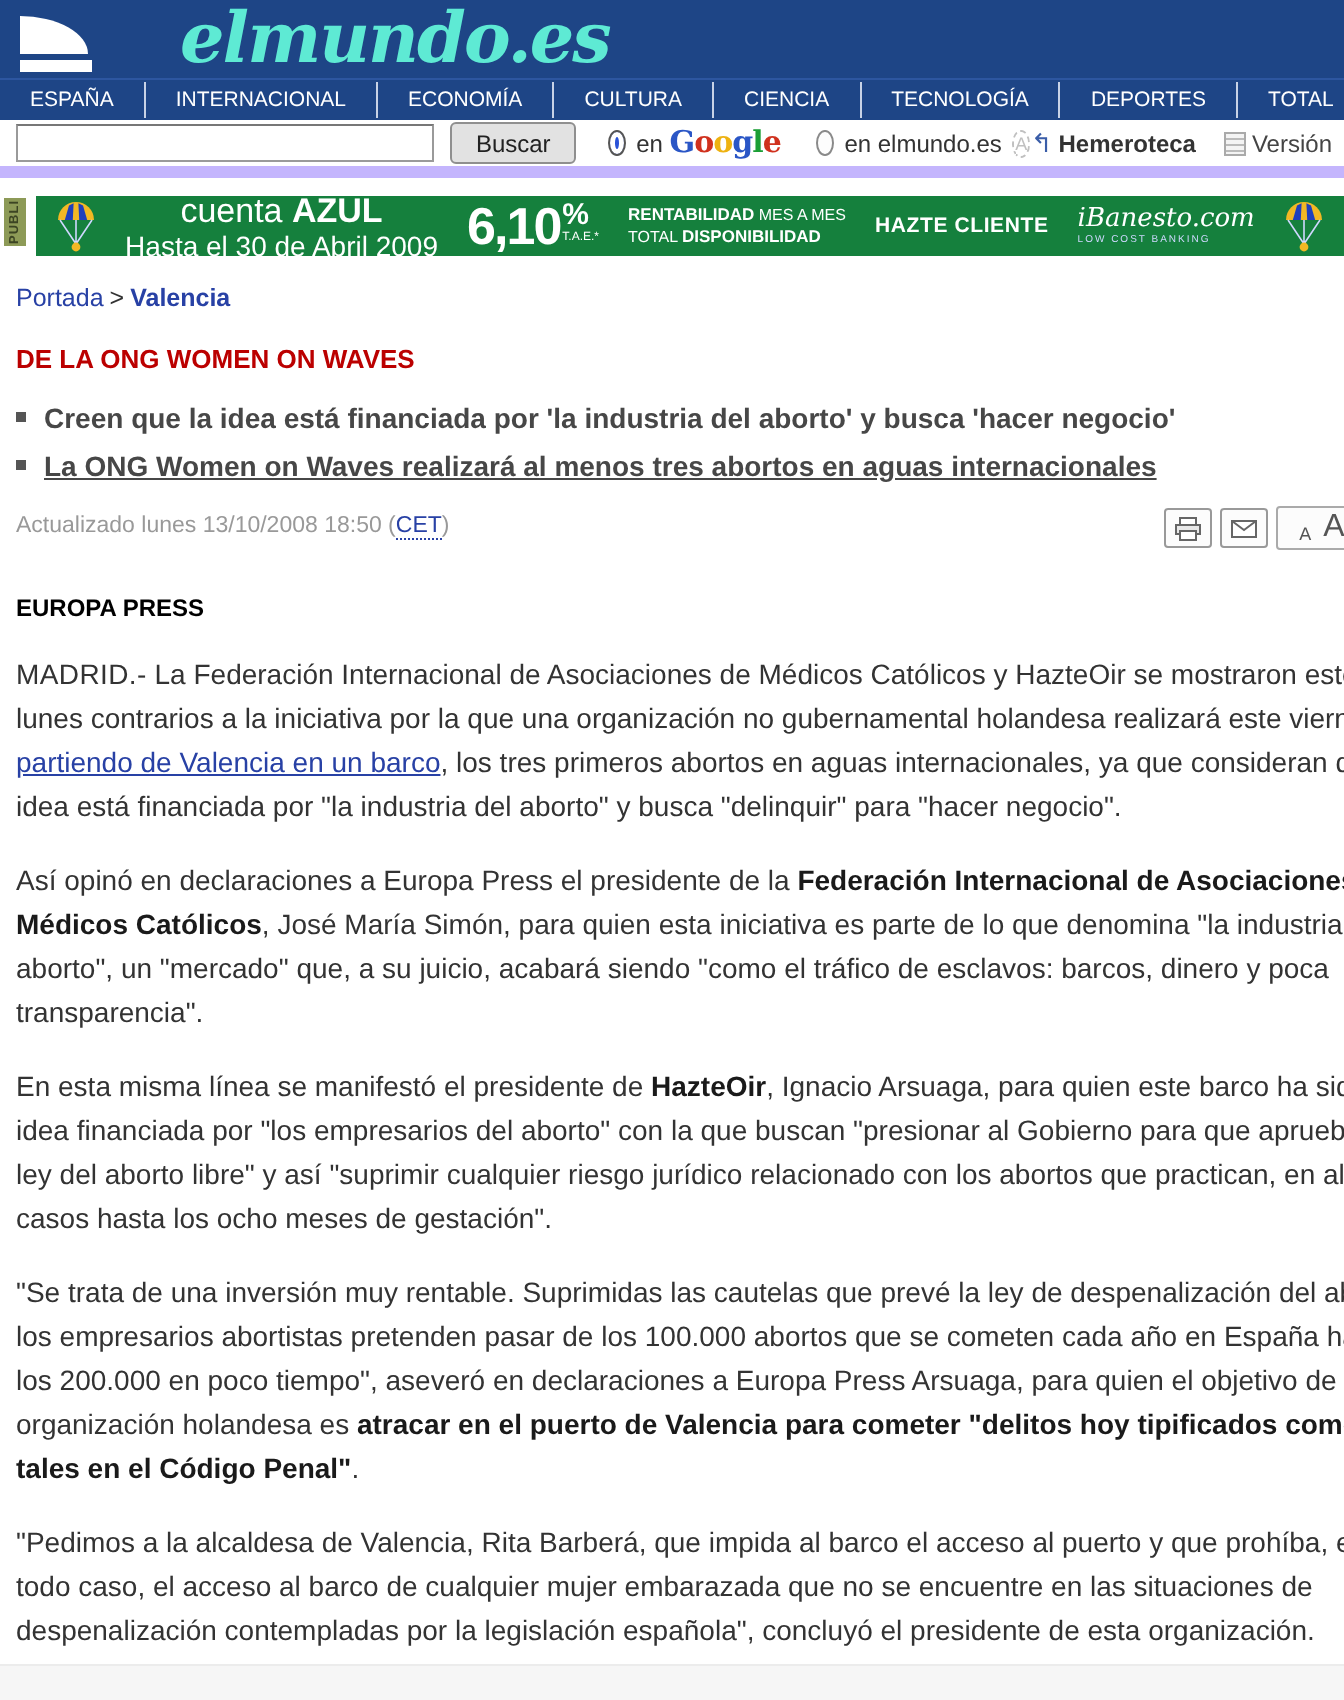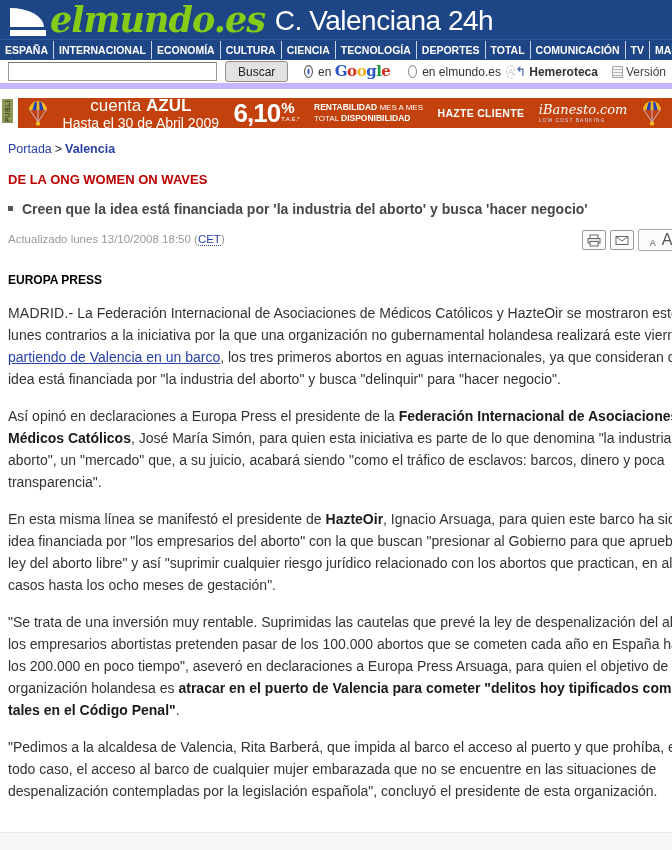--- a/index.html
+++ b/index.html
@@ -11,31 +11,31 @@
   
   .masthead {
     background:#1e4586; height:39px; display:flex; align-items:flex-end;
     padding:2px 0 1px 10px; white-space:nowrap;
   }
   .logo-mark { width:36px; height:30px; position:relative; margin-right:4px; }
   .lm-top { position:absolute; left:0; top:0; width:34px; height:19px; background:#fff; border-top-right-radius:100% 100%; }
   .lm-bar { position:absolute; left:0; top:22px; width:36px; height:6px; background:#fff; }
   .logo-text {
     font-family:"DejaVu Serif", serif; font-style:italic; font-weight:bold;
-    color:#84cc16; font-size:35px; line-height:36px; letter-spacing:-1px; cursor:pointer;
+    color:#5eead4; font-size:35px; line-height:36px; letter-spacing:-1px; cursor:pointer;margin-left:40px;
   }
   .edition { color:#fff; font-size:28px; line-height:34px; margin-left:10px; letter-spacing:-0.5px; }
   
   .mainnav {
     background:#1e4586; height:21px; display:flex; justify-content:space-between;
     align-items:center; border-top:1px solid #2d56a0;
   }
   .nav-item {
-    color:#fff; font-size:10.5px; font-weight:bold; text-decoration:none;
-    padding:3px 5px; border-right:1px solid #c8d2e6; flex:0 1 auto; white-space:nowrap; cursor:pointer;
+    color:#fff; font-size:10.5px; font-weight:normal; text-decoration:none;
+    padding:3px 15px; border-right:1px solid #c8d2e6; flex:0 1 auto; white-space:nowrap; cursor:pointer;
   }
   .nav-item:last-child { border-right:none; }
   
   .searchrow {
     height:29px; display:flex; align-items:center; background:#fff;
     border-bottom:6px solid #c4b5fd; padding:0 6px 0 8px; font-size:12px; color:#333;
   }
   .search-input { width:333px; height:19px; border:1px solid #9a9a9a; border-top-color:#777; padding:0 3px; font-size:12px; }
   .buscar-btn {
     margin-left:8px; height:21px; padding:0 12px; font-size:12px; color:#222;
@@ -61,21 +61,21 @@
   }
   .ver-label { color:#444; cursor:pointer; }
   
   .ad-zone { margin-top:9px; display:flex; align-items:flex-start; }
   .publi-tab {
     width:11px; height:24px; background:#8d9a57; color:#3c4423; margin-left:2px; margin-top:1px;
     font-size:6.5px; font-weight:bold; writing-mode:vertical-rl; transform:rotate(180deg);
     display:flex; align-items:center; justify-content:center; letter-spacing:0.5px;
   }
   .banner {
-    flex:1; margin-left:5px; height:30px; background:#c2410c; color:#fff; cursor:pointer;
+    flex:1; margin-left:5px; height:30px; background:#15803d; color:#fff; cursor:pointer;
     display:flex; align-items:center; justify-content:space-between; padding:0 10px;
   }
   .para-icon { flex:0 0 auto; }
   .prod { text-align:center; line-height:1; }
   .prod-main { font-size:17px; }
   .prod-main b { font-weight:bold; }
   .prod-date { font-size:14px; margin-top:2px; }
   .rate { display:flex; align-items:flex-start; line-height:1; }
   .rate-val { font-size:26px; font-weight:bold; letter-spacing:-1px; }
   .rate-side { display:flex; flex-direction:column; align-items:flex-start; margin-left:1px; }
@@ -128,21 +128,20 @@
 </style>
 </head>
 <body>
 
 <div class="masthead">
   <div class="logo-mark">
     <div class="lm-top"></div>
       <div class="lm-bar"></div>
   </div>
   <span class="logo-text">elmundo.es</span>
-  <span class="edition">C. Valenciana 24h</span>
 </div>
 
 <div class="mainnav">
   <a class="nav-item">ESPAÑA</a>
   <a class="nav-item">INTERNACIONAL</a>
   <a class="nav-item">ECONOMÍA</a>
   <a class="nav-item">CULTURA</a>
   <a class="nav-item">CIENCIA</a>
   <a class="nav-item">TECNOLOGÍA</a>
   <a class="nav-item">DEPORTES</a>
@@ -212,20 +211,21 @@
 <div class="content">
   <div class="breadcrumb">
     <a>Portada</a><span class="sep">&gt;</span><a class="crumb-sec">Valencia</a>
   </div>
 
   <div class="kicker">DE LA ONG WOMEN ON WAVES</div>
 
 
   <ul class="bullets">
     <li>Creen que la idea está financiada por 'la industria del aborto' y busca 'hacer negocio'</li>
+    <li><a class="bullet-link">La ONG Women on Waves realizará al menos tres abortos en aguas internacionales</a></li>
   </ul>
 
   <div class="dateline">
     <span>Actualizado lunes 13/10/2008 18:50 (</span><a class="cet-link">CET</a><span>)</span>
     <span class="tools">
       <span class="tool-box">
         <svg width="14" height="13" viewBox="0 0 14 13">
           <rect x="3" y="1" width="8" height="3.5" fill="#fff" stroke="#666"></rect>
           <rect x="1" y="4.5" width="12" height="4.5" fill="#e8e8e8" stroke="#666"></rect>
           <rect x="3" y="7.5" width="8" height="4.5" fill="#fff" stroke="#666"></rect>

